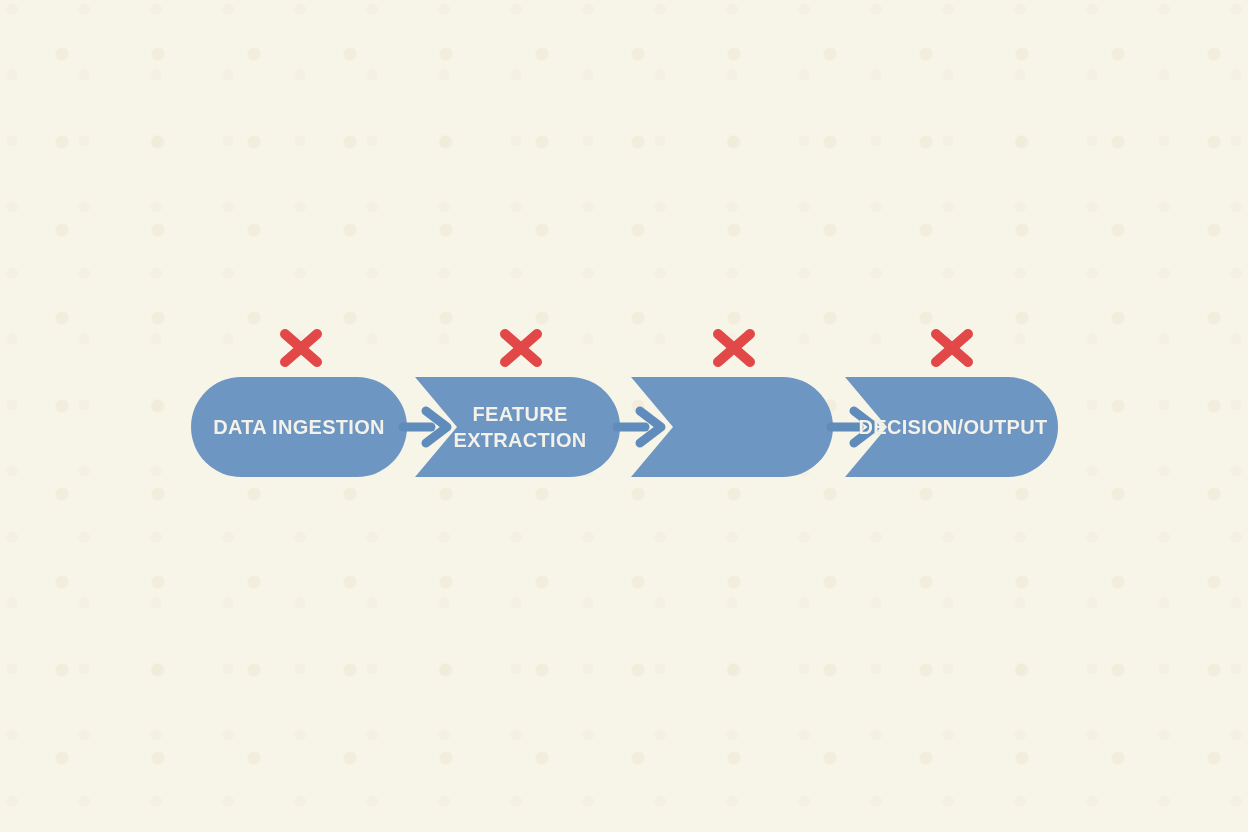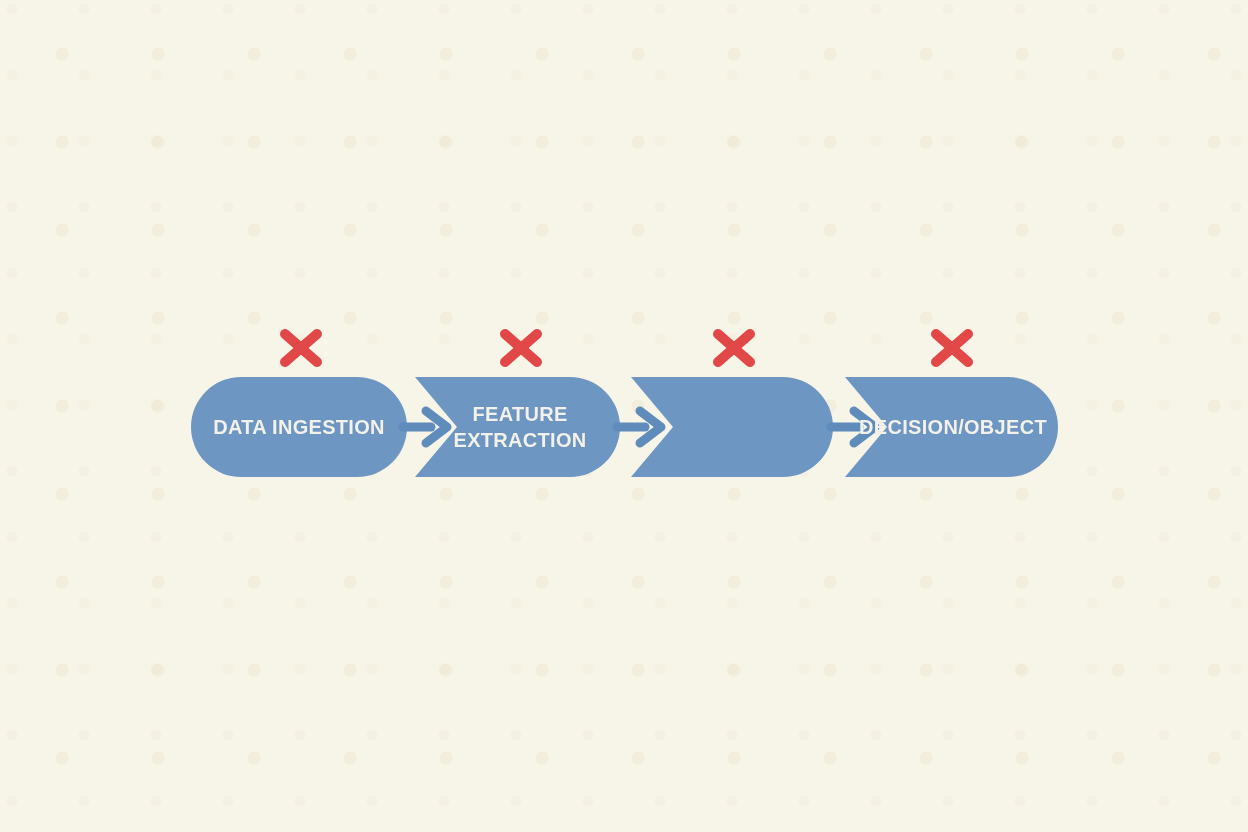--- a/index.html
+++ b/index.html
@@ -113,15 +113,15 @@
       </g>
       <g>
         <line class="cross-line" x1="936" y1="334" x2="968" y2="362"></line>
         <line class="cross-line" x1="968" y1="334" x2="936" y2="362"></line>
       </g>
     </g>
   </svg>
 
   <div class="stage-label label-1">DATA INGESTION</div>
   <div class="stage-label label-2">FEATURE EXTRACTION</div>
-  <div class="stage-label label-4">DECISION/OBJECT</div>
+  <div class="stage-label label-4">DECISION/OUTPUT</div>
 
 </div>
 
 </body></html>

